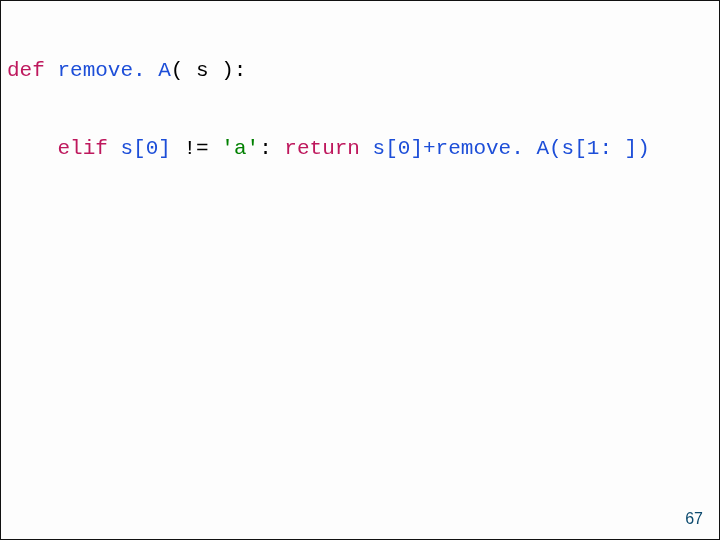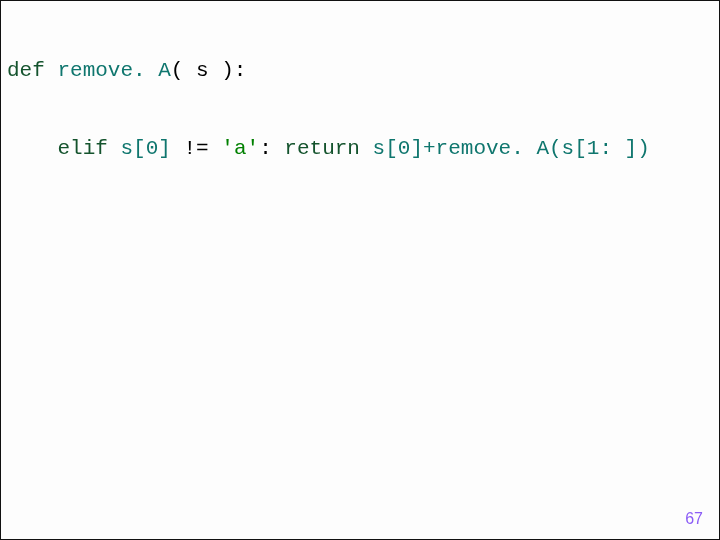--- a/index.html
+++ b/index.html
@@ -17,33 +17,33 @@
     position: relative;
     width: 720px;
     height: 540px;
     box-sizing: border-box;
     border: 1px solid #111;
     padding: 4px 6px;
   }
   .code-block {
     white-space: pre;
   }
-  .kw { color: #14532d; } 
-  .fn { color: #0f766e; }
+  .kw { color: #be185d; } 
+  .fn { color: #1d4ed8; }
   .lit-num { color: #b30000; }
   .lit-str { color: #008000; }
   .op { color: #000; }
   .punct { color: #000; }
   .page-num {
     position: absolute;
     right: 16px;
     bottom: 10px;
     font-family: Arial, Helvetica, sans-serif;
     font-size: 16px;
-    color: #8b5cf6;
+    color: #0c4a6e;
   }
   .code-line { display: block; }
 </style>
 </head>
 <body>
 
 <div class="slide">
   <div class="code-block">
     <span class="code-line"><span class="kw">def</span> <span class="fn">remove. A</span><span class="punct">( s ):</span></span>
     <span class="code-line">    <span class="kw">elif</span> <span class="fn">s[0]</span> <span class="op">!=</span> <span class="lit-str">'a'</span><span class="punct">:</span> <span class="kw">return</span> <span class="fn">s[0]+remove. A(s[1: ])</span></span>

